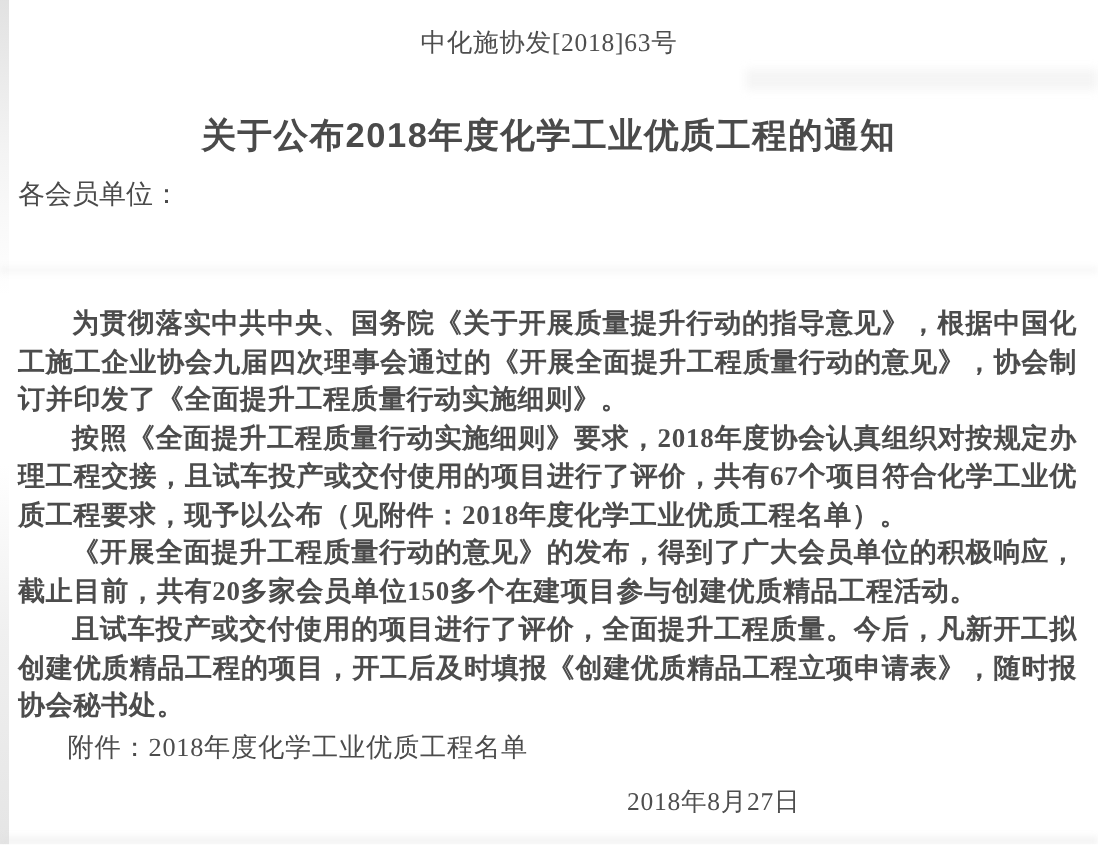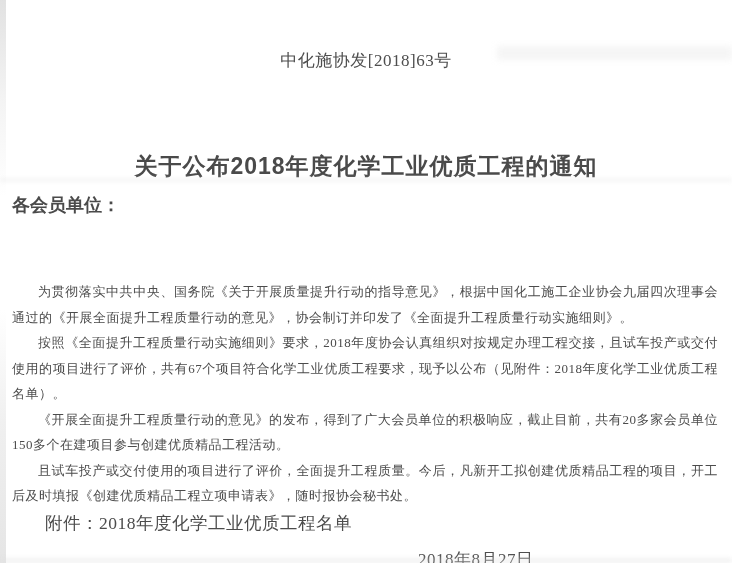--- a/index.html
+++ b/index.html
@@ -53,49 +53,49 @@
     background: rgba(222,222,222,0.4);
     filter: blur(2px);
     pointer-events: none;
   }
   .doc-number {
     padding-top: 17px;
     text-align: center;
     font-size: 17px;
     letter-spacing: 0.5px;
     color: #4e4e4e;
-    margin-top: 32px;
   }
   .title {
-    margin: 80px 0 0 0;
+    margin: 36px 0 0 0;
     text-align: center;
     font-family: "Liberation Sans", sans-serif;
     font-weight: bold;
     font-size: 23px;
     line-height: 28px;
     letter-spacing: 1px;
     color: #4a4a4a;
   }
   .salutation {
     margin-top: 13px;
     padding-left: 12px;
     font-family: "Liberation Sans", sans-serif;
-    font-weight: bold;
+    font-weight: normal;
     font-size: 18px;
     line-height: 24px;
     color: #4a4a4a;
   }
   .body {
     margin-top: 62px;
     padding: 0 14px 0 12px;
-    font-size: 13px;
+    font-size: 18px;
     line-height: 25.5px;
     letter-spacing: 0.5px;
     text-align: justify;
     color: #4c4c4c;
+    font-weight: bold;
   }
   .body p {
     margin: 0;
     text-indent: 2em;
   }
   .attachment {
     margin-top: 2px;
     padding-left: 10px;
     text-indent: 2em;
     font-size: 17.5px;

